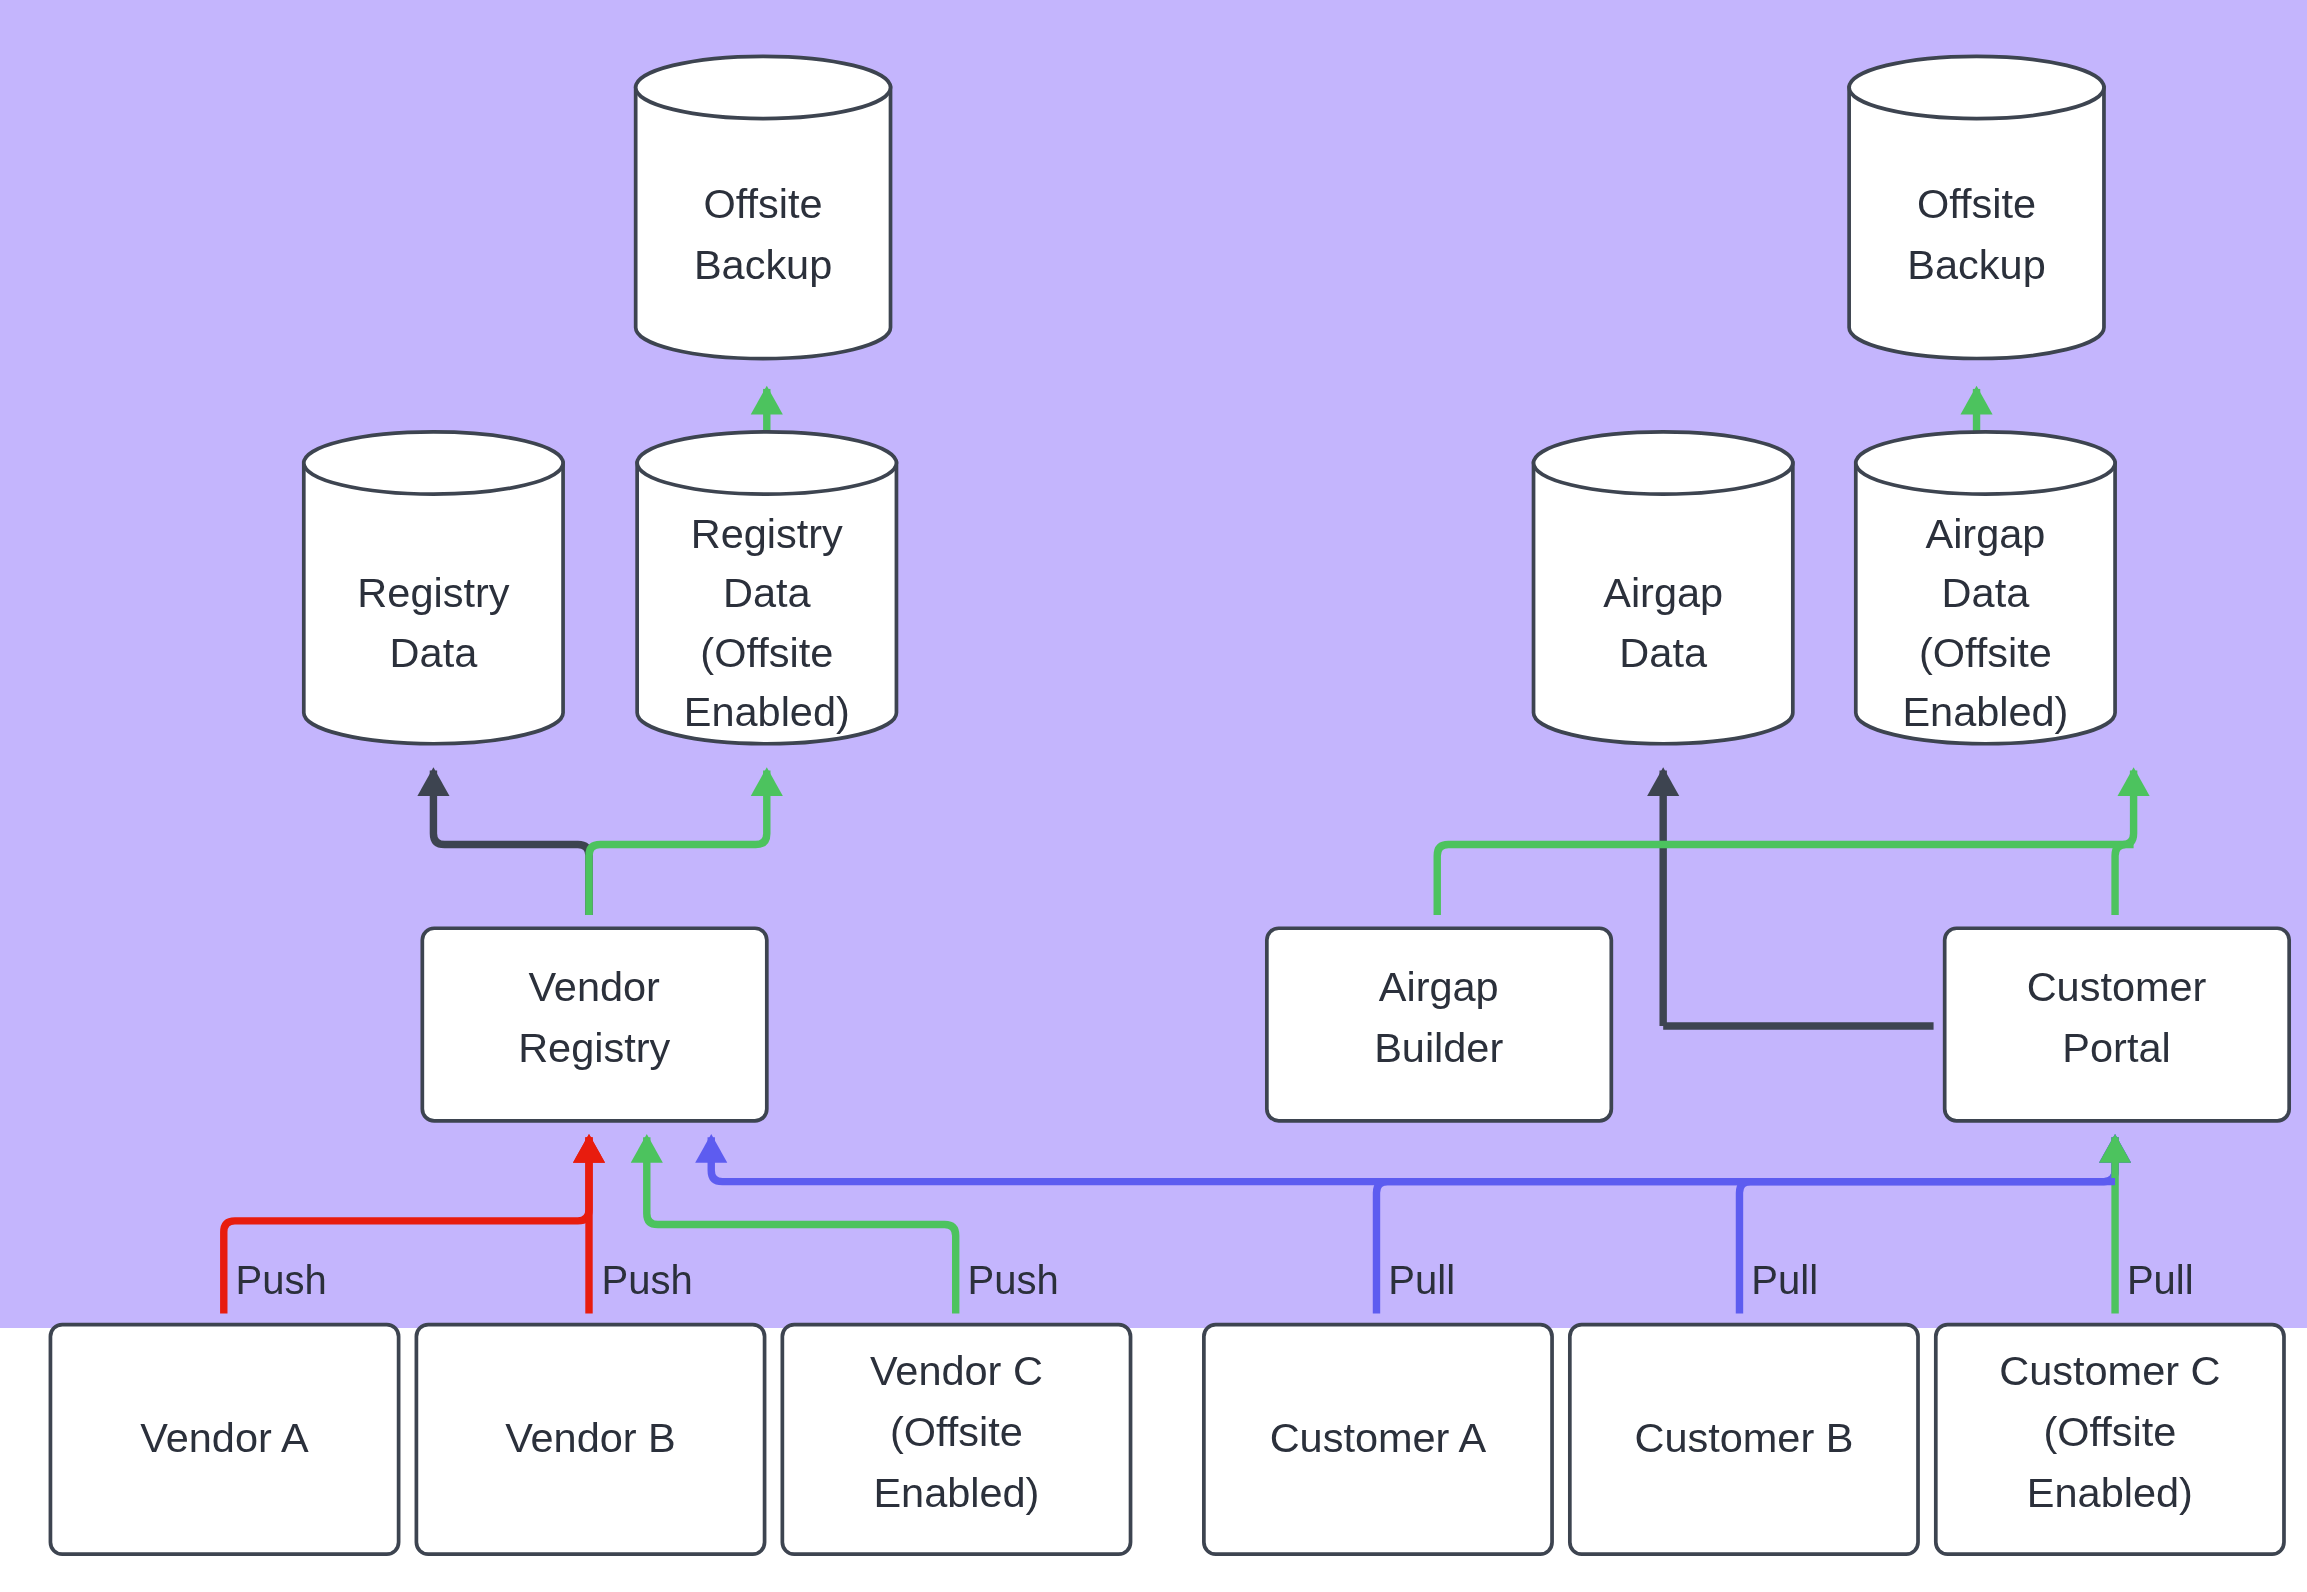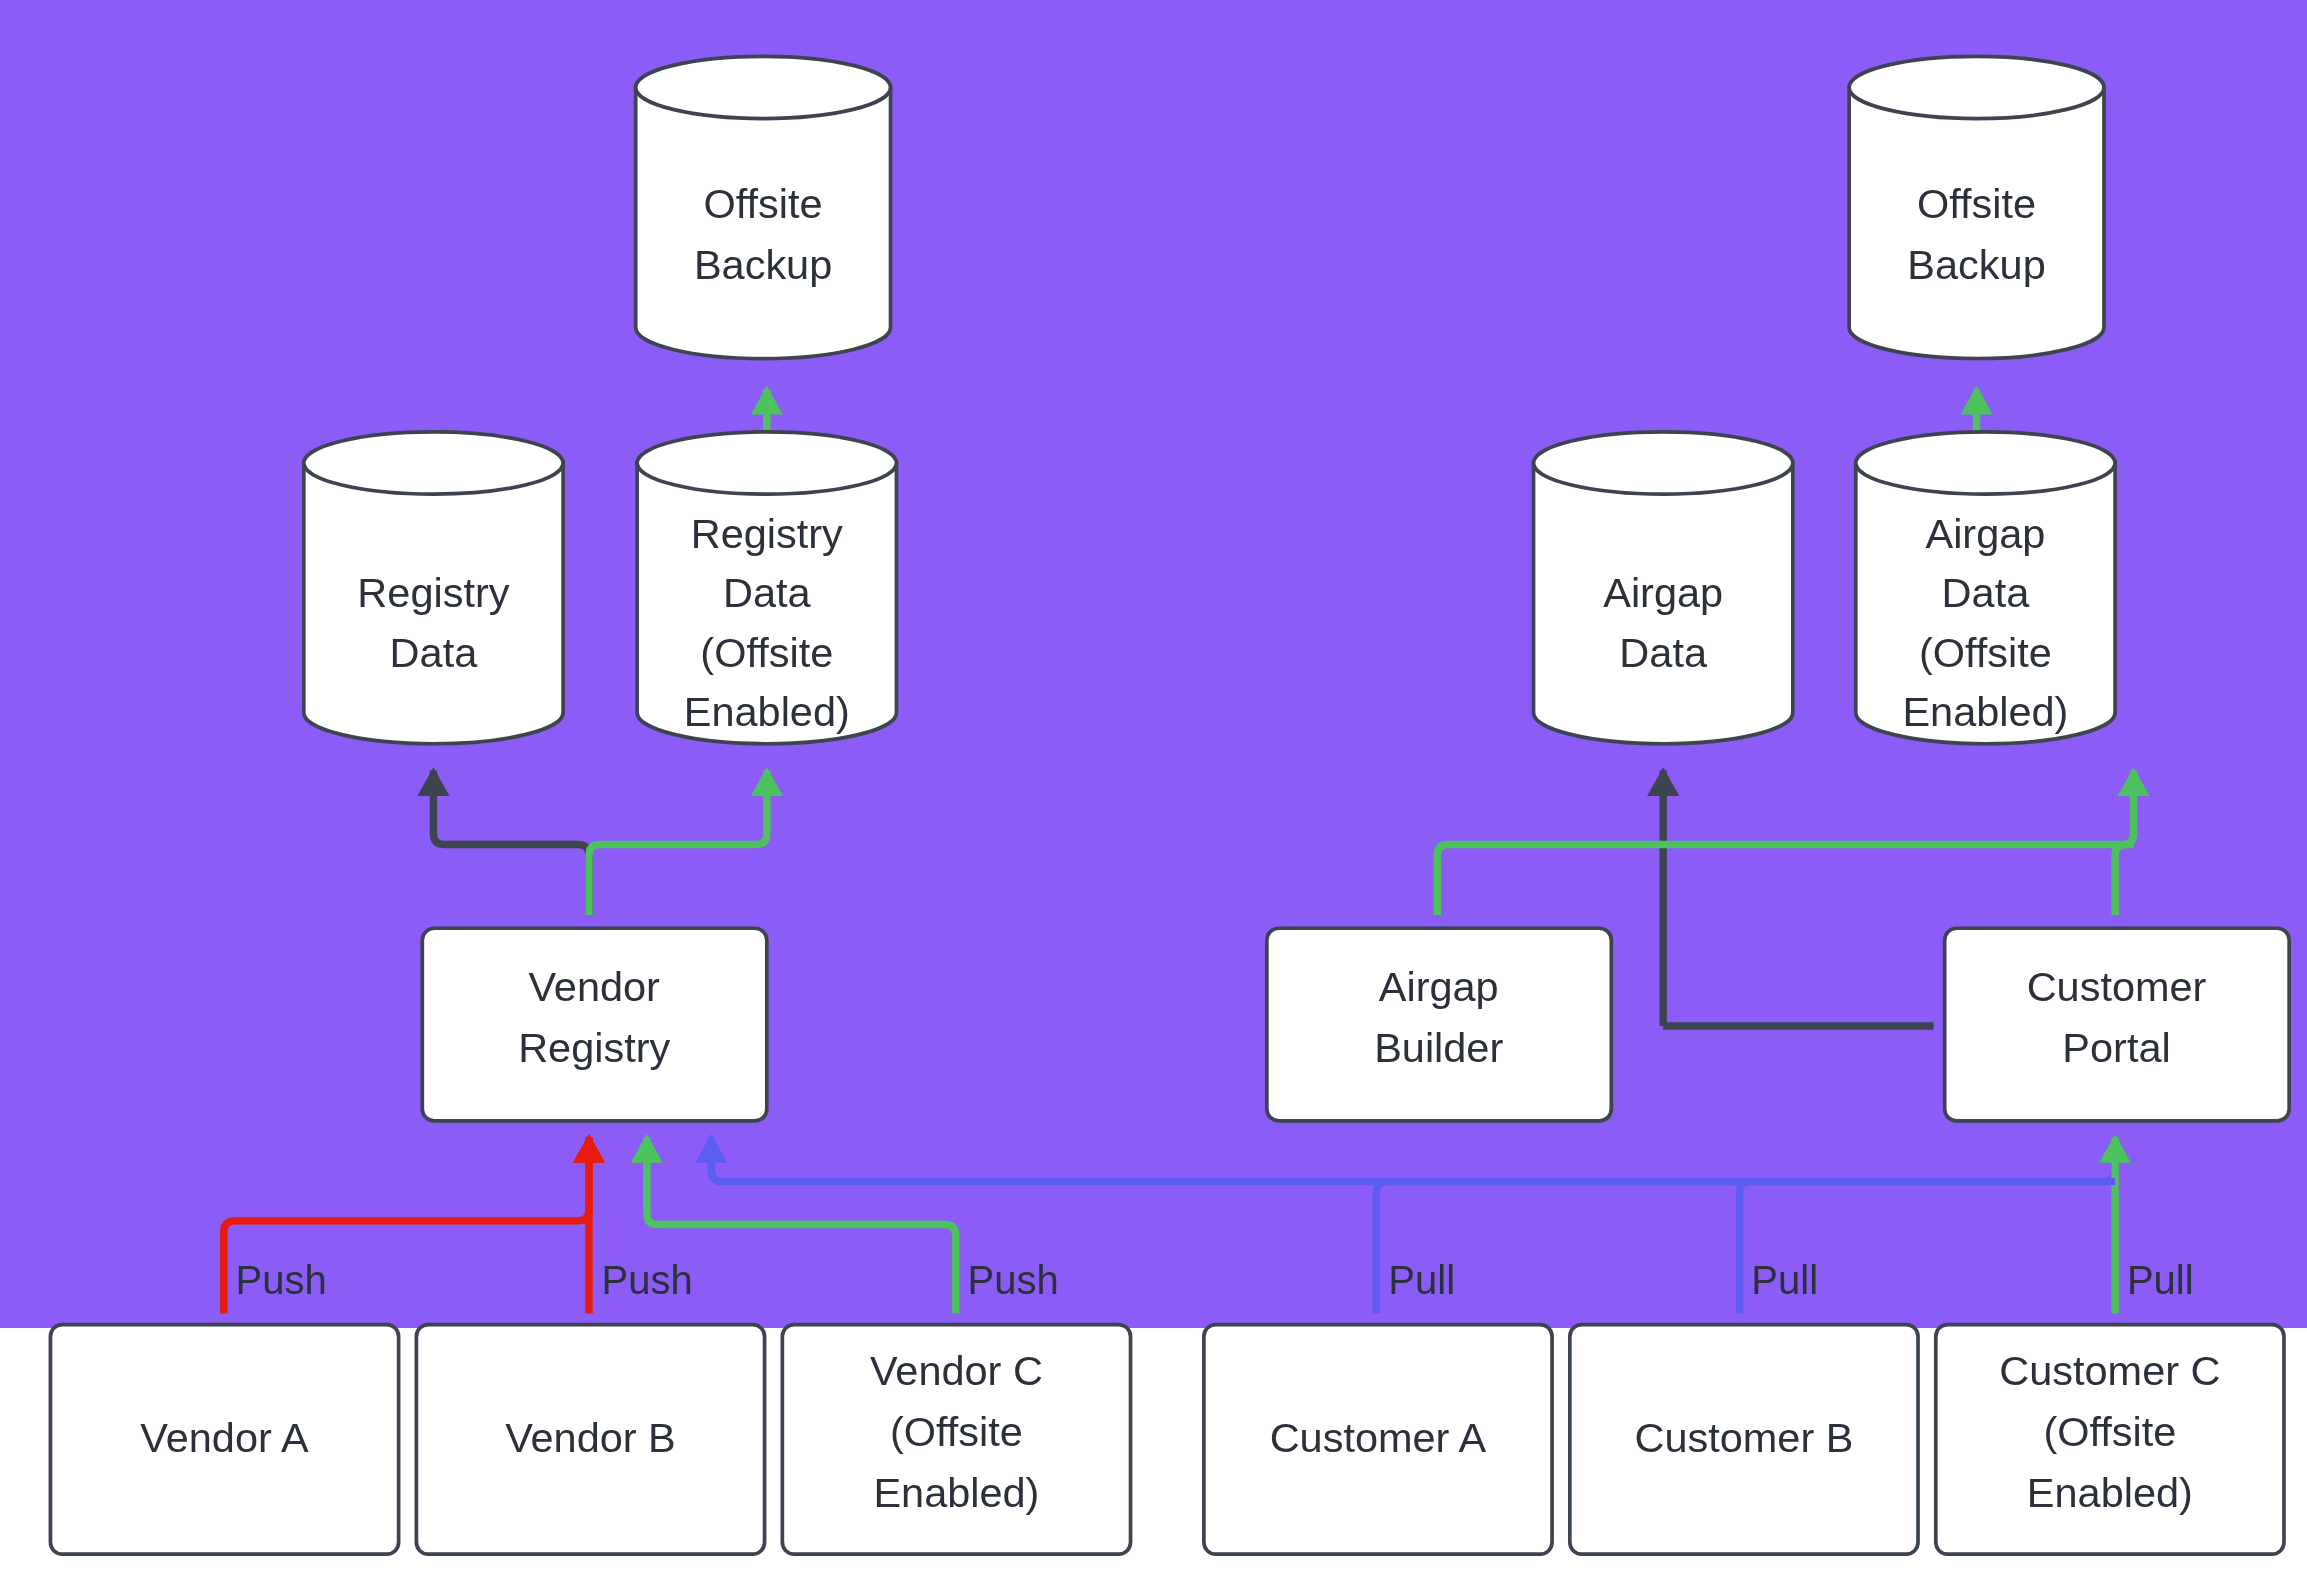--- a/index.html
+++ b/index.html
@@ -10,21 +10,21 @@
   body {
     width: 2307px;
     height: 1592px;
     overflow: hidden;
     font-family: "Liberation Sans", sans-serif;
   }
   #diagram-root {
     position: relative;
     width: 2307px;
     height: 1328px;
-    background: #8b5cf6;
+    background: #c4b5fd;
   }
   svg#flow {
     display: block;
     width: 2307px;
     height: 1592px;
   }
   .node-shape {
     fill: #ffffff;
     stroke: #3d4450;
     stroke-width: 5;

